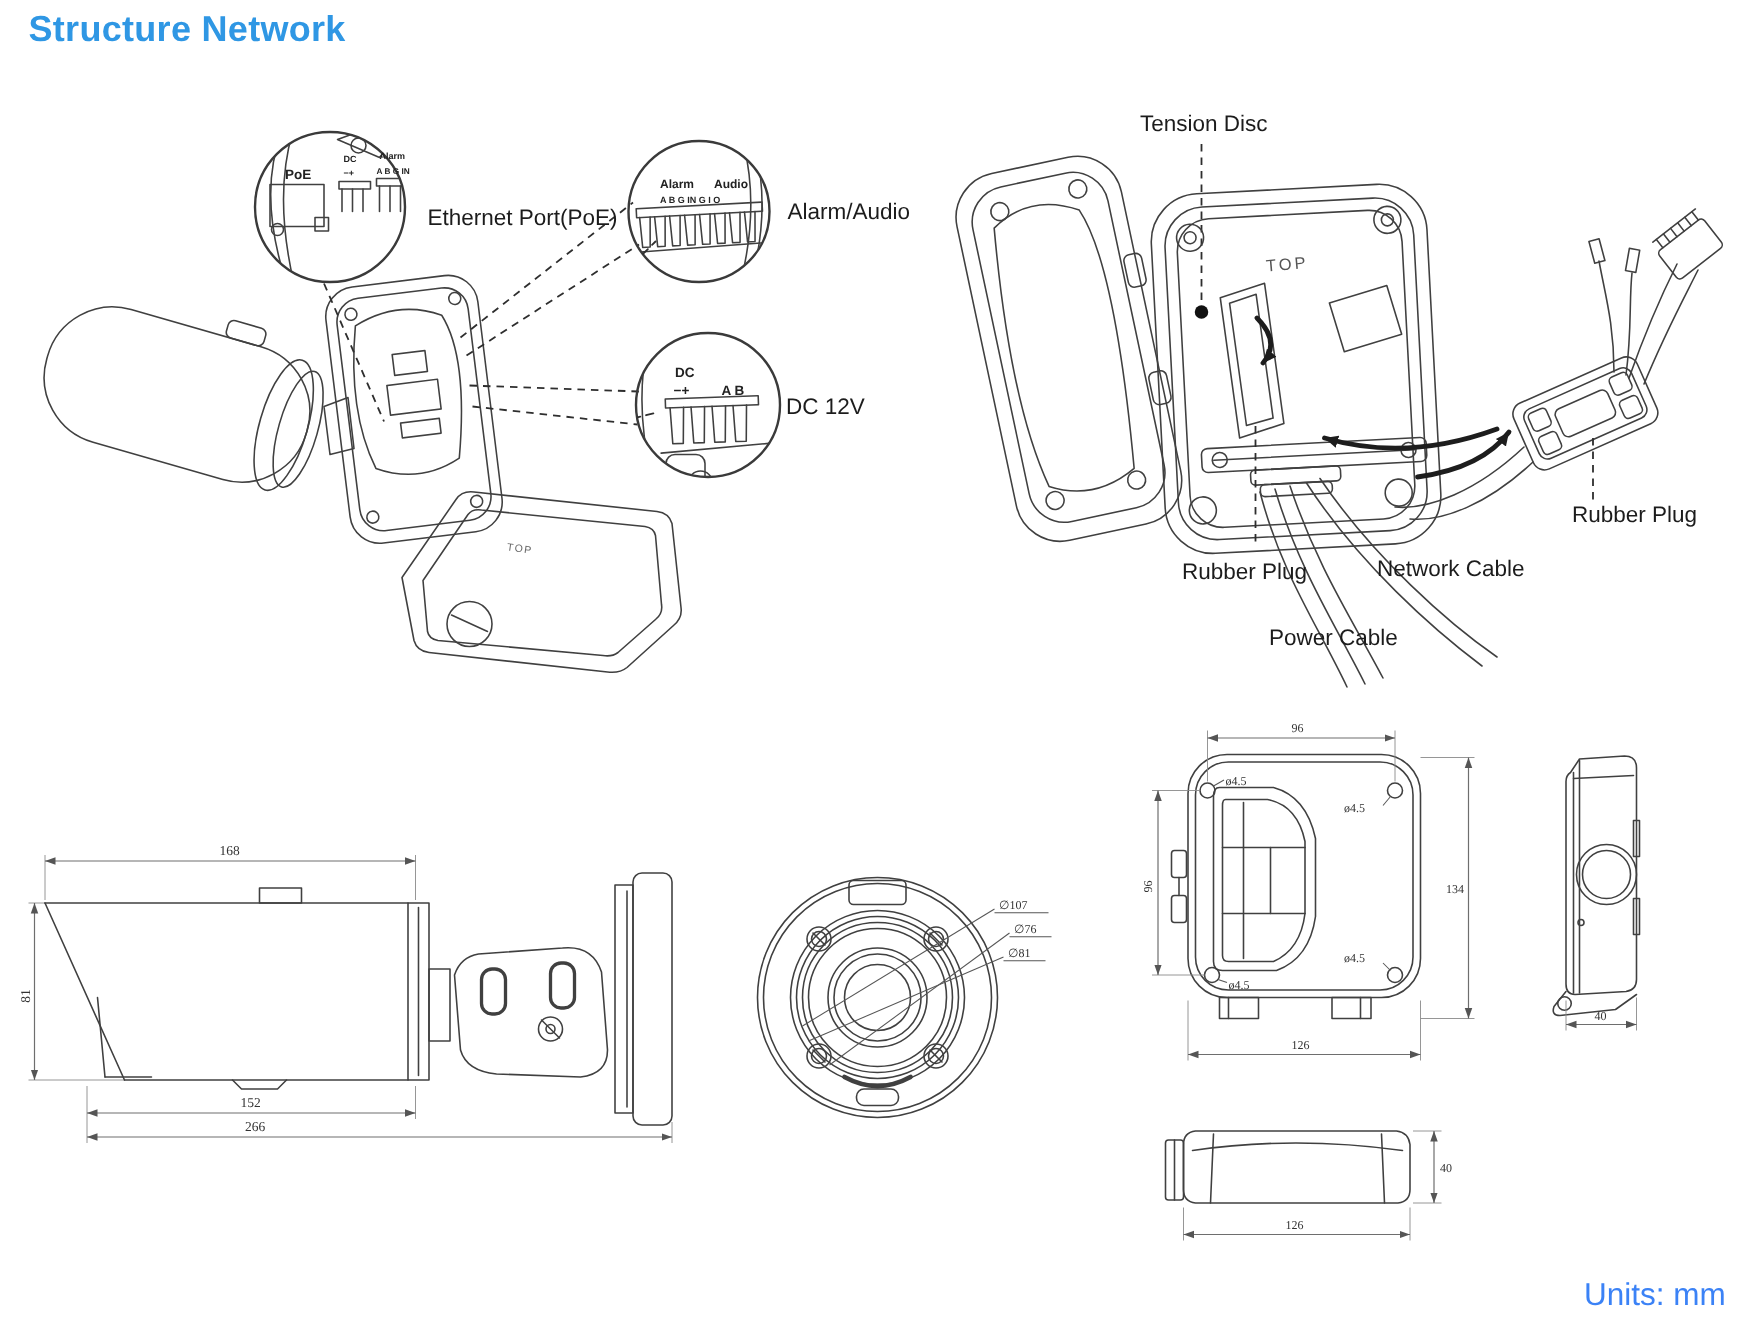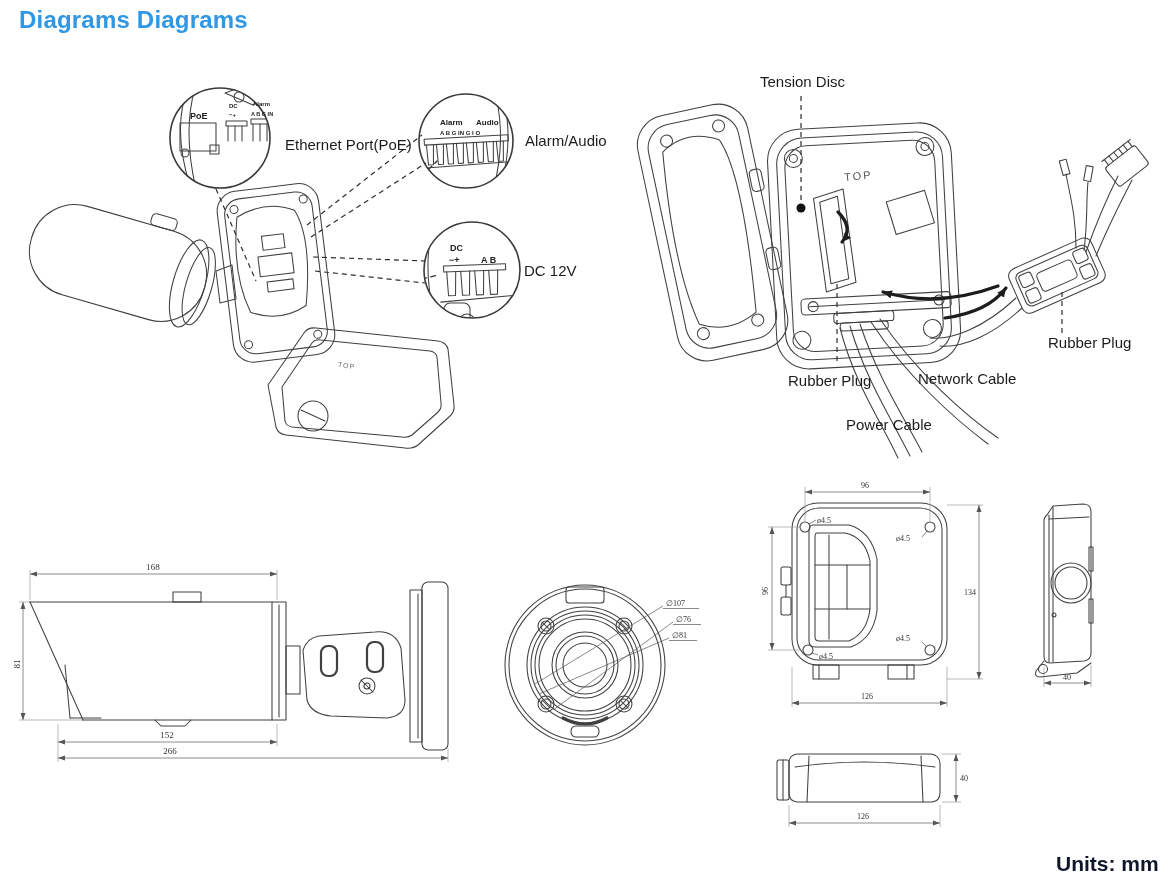--- a/index.html
+++ b/index.html
@@ -1,20 +1,20 @@
 <!DOCTYPE html>
 <html><head>
 <meta charset="utf-8">
 <style>
   *{margin:0;padding:0;box-sizing:border-box}
   html,body{background:#fff}
   body{font-family:"Liberation Sans",sans-serif}
   .page{position:relative;width:1172px;height:890px;background:#ffffff;overflow:hidden}
   .title{position:absolute;left:19px;top:6px;font-size:24px;font-weight:600;color:#2f97e4;letter-spacing:.2px}
-  .units{position:absolute;left:1056px;top:852px;font-size:21px;font-weight:700;color:#0f172a}
+  .units{position:absolute;left:1056px;top:852px;font-size:21px;font-weight:400;color:#3b82f6}
   svg{position:absolute;overflow:visible}
   .ln{fill:none;stroke:#404040;stroke-width:1.05;stroke-linejoin:round;stroke-linecap:round}
   .ln-thin{fill:none;stroke:#565656;stroke-width:.7;stroke-linejoin:round}
   .thickc{fill:none;stroke:#3a3a3a;stroke-width:1.6}
   .dim{fill:none;stroke:#6e6e6e;stroke-width:.8}
   .ext{fill:none;stroke:#8a8a8a;stroke-width:.6}
   .dash{fill:none;stroke:#2e2e2e;stroke-width:1.2;stroke-dasharray:5 4}
   .bold{fill:none;stroke:#1d1d1d;stroke-width:3.2;stroke-linecap:round}
   text{fill:#1e1e1e;font-family:"Liberation Sans",sans-serif}
   .lbl{font-size:15px;fill:#1c1c1c}
@@ -25,21 +25,21 @@
   .tiny6{font-size:6px;font-weight:bold;fill:#222}
   .tiny5{font-size:5.5px;font-weight:bold;fill:#222}
   .topmark{font-size:11px;letter-spacing:2px;fill:#555}
   .topmark2{font-size:7px;letter-spacing:1px;fill:#666}
 </style>
 </head>
 <body>
 
 <div class="page">
 
-  <div class="title">Diagrams Diagrams</div>
+  <div class="title">Structure Network</div>
 
   <svg width="0" height="0">
     <defs>
       <marker id="da" markerWidth="8" markerHeight="6" refX="7" refY="3" orient="auto-start-reverse" markerUnits="userSpaceOnUse">
         <path d="M0,0.5 L7,3 L0,5.5 Z" fill="#555"></path>
       </marker>
       <marker id="ba" markerWidth="11" markerHeight="10" refX="9" refY="5" orient="auto" markerUnits="userSpaceOnUse">
         <path d="M0,0.8 L9,5 L0,9.2 Z" fill="#1d1d1d"></path>
       </marker>
     </defs>

